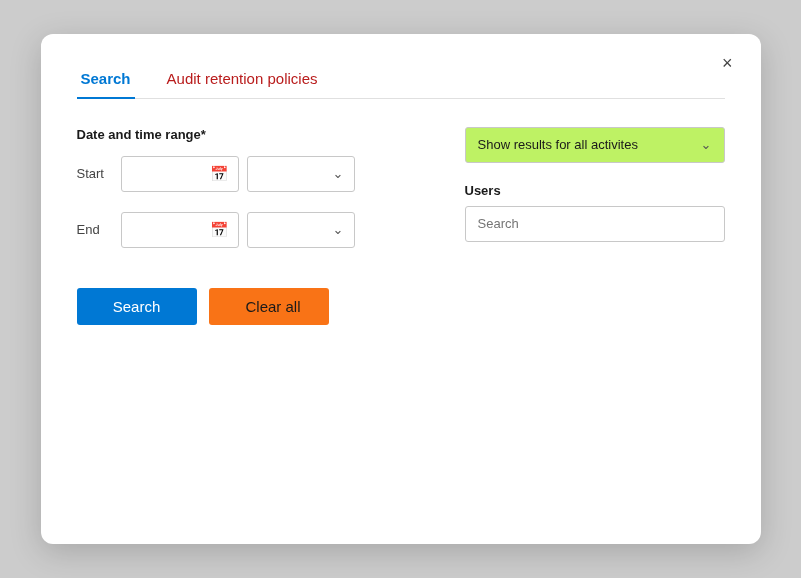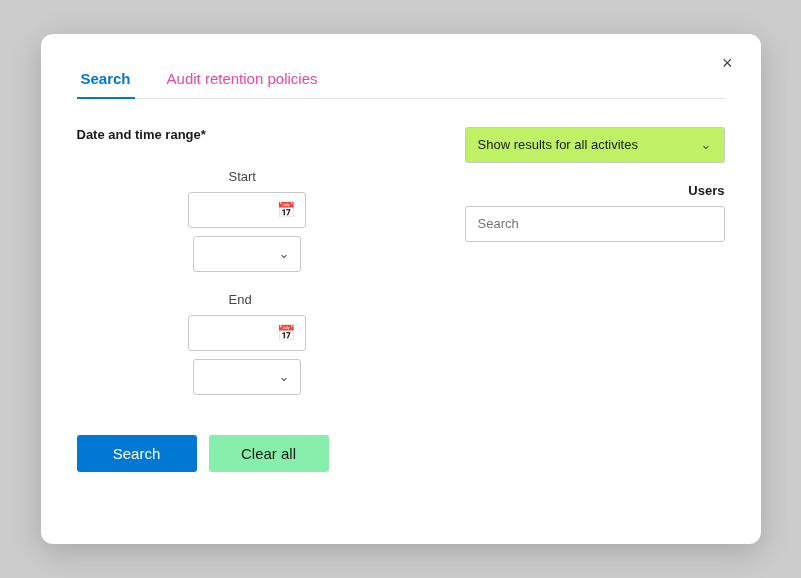--- a/index.html
+++ b/index.html
@@ -49,21 +49,21 @@
     }
     .tabs {
       display: flex;
       border-bottom: 1.5px solid #e0e0e0;
       margin-bottom: 28px;
     }
     .tab {
       padding: 8px 4px 10px 4px;
       margin-right: 28px;
       font-size: 15px;
-      color: #ec4899;
+      color: #b91c1c;
       cursor: pointer;
       border-bottom: 2.5px solid transparent;
       background: none;
       border-top: none;
       border-left: none;
       border-right: none;
       margin-bottom: -1.5px;
     }
     .tab.active {
       color: #0078d4;
@@ -77,28 +77,27 @@
     .form-left {
       flex: 0 0 340px;
     }
     .form-right {
       flex: 1;
     }
     .section-label {
       font-size: 13px;
       font-weight: 600;
       color: #1a1a1a;
-      margin-bottom: 27px;
+      margin-bottom: 14px;
     }
     .field-row {
       display: flex;
       align-items: center;
       margin-bottom: 20px;
       gap: 8px;
-      flex-direction: column;
     }
     .field-prefix {
       font-size: 13px;
       color: #444;
       width: 36px;
       flex-shrink: 0;
     }
     .date-input {
       display: flex;
       align-items: center;
@@ -149,21 +148,20 @@
       font-size: 13px;
     }
     .users-section {
       margin-top: 20px;
     }
     .users-label {
       font-size: 13px;
       font-weight: 600;
       color: #1a1a1a;
       margin-bottom: 8px;
-      text-align: right;
     }
     .users-search {
       width: 100%;
       height: 36px;
       border: 1px solid #c8c8c8;
       border-radius: 3px;
       padding: 0 12px;
       font-size: 13px;
       color: #aaa;
       outline: none;
@@ -178,29 +176,30 @@
       color: #fff;
       border: none;
       border-radius: 3px;
       padding: 10px 32px;
       font-size: 15px;
       font-weight: 500;
       cursor: pointer;
       min-width: 120px;
     }
     .btn-clear {
-      background: #86efac;
+      background: #f97316;
       color: #1a1a1a;
       border: none;
       border-radius: 3px;
       padding: 10px 28px;
       font-size: 15px;
       font-weight: 500;
       cursor: pointer;
       min-width: 120px;
+      text-align: right;
     }
   </style>
 </head>
 <body>
 
 <div class="modal-overlay">
   <div class="modal">
 
     <button class="close-btn">×</button>
 

